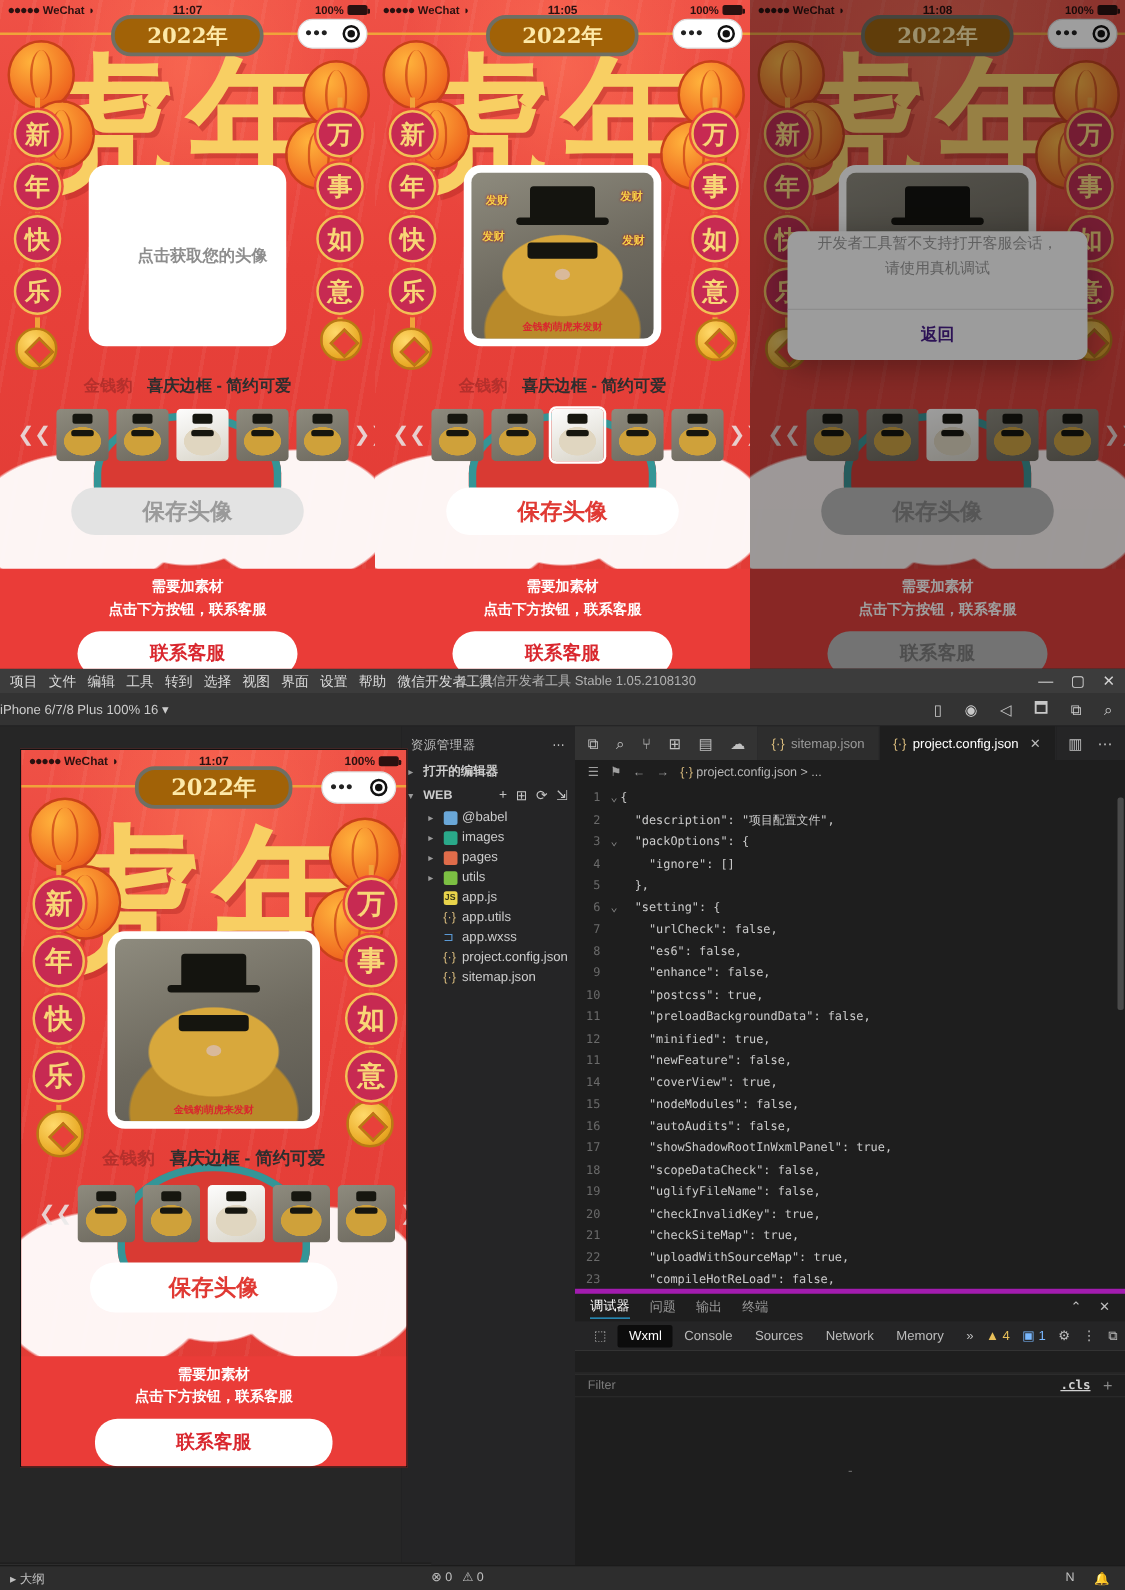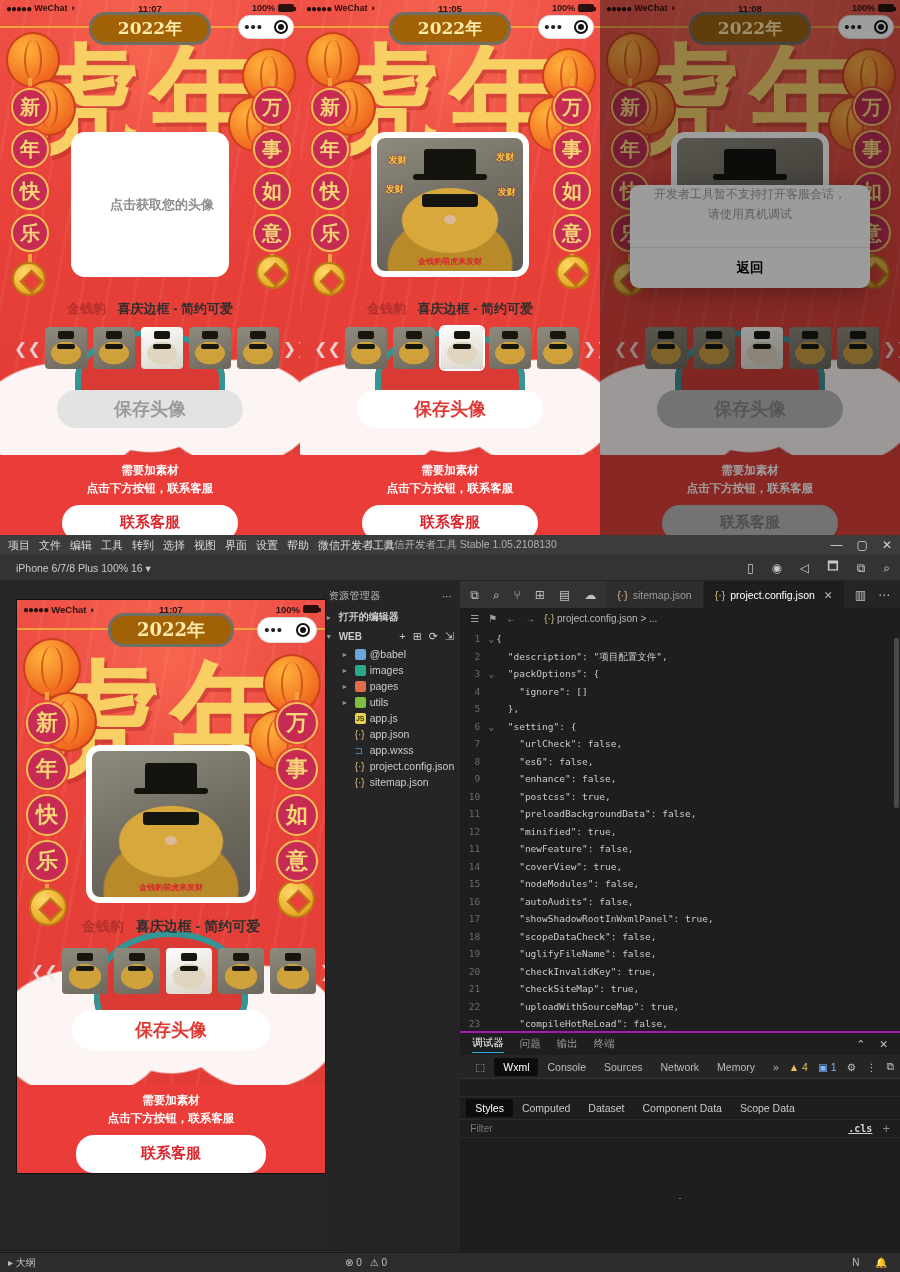--- a/index.html
+++ b/index.html
@@ -166,36 +166,36 @@
   
   .modal-mask{ position:absolute; inset:0; z-index:20; }
   .modal{ position:absolute; top:185px; left:50%; transform:translateX(-50%);
      width:240px; background:#fbfbfb; border-radius:9px; overflow:hidden;
      box-shadow:0 6px 24px rgba(0,0,0,.3); }
   .modal-title{ text-align:center; font-size:14px; font-weight:700; color:#333;
      padding:22px 10px 8px; }
   .modal-body{ text-align:center; font-size:12px; color:#9a9a9a; line-height:1.65;
      padding:0 22px 22px; }
   .modal-sep{ height:1px; background:#e3e3e3; }
-  .modal-btn{ text-align:center; padding:11px 0; font-size:13.5px; color:#000000;
+  .modal-btn{ text-align:center; padding:11px 0; font-size:13.5px; color:#4c1d95;
      font-weight:700; }
 
   
   .ide { position:relative; width:900px; height:737px; background:#1e1e1e;
      color:#cfcfcf; font-size:11px; }
 
   .menubar{ height:20px; background:#3c3c3c; display:flex; align-items:center;
      padding:0 8px; gap:9px; font-size:11px; color:#dcdcdc; }
   .menubar .title{ margin-left:auto; margin-right:auto; color:#b0b0b0; font-size:10.5px;
      position:absolute; left:0; right:0; text-align:center; pointer-events:none;padding-left:25px; }
   .winbtns{ margin-left:auto; display:flex; gap:14px; color:#d4d4d4; z-index:2; font-size:12px;}
 
   .toolbar2{ height:26px; background:#333333; display:flex; align-items:center;
      font-size:10.5px; color:#cfcfcf; border-bottom:1px solid #252526; }
-  .dev-sel{ padding-left:16px; color:#cccccc; }
+  .dev-sel{ padding-left:0; color:#cccccc; }
   .tb-icons{ display:flex; align-items:center; gap:18px; margin-left:auto; padding-right:10px;
      color:#c8c8c8; font-size:12px; }
 
   .ide-body{ display:flex; height:691px; }
 
   
   .sim-col{ width:345px; background:#262626; position:relative; }
   .sim-phone{ position:absolute; top:18px; left:16px; width:310px; height:575px;
      background:#e8433c; overflow:hidden; border:1px solid #111; }
   .sim-footer{ position:absolute; left:0; bottom:0; width:345px; height:22px;
@@ -250,21 +250,21 @@
   .ln{ width:26px; text-align:right; color:#6a6a6a; padding-right:6px; flex:none; }
   .fold{ width:10px; color:#8a8a8a; flex:none; text-align:center; }
   .ctext{ white-space:pre; color:#cccccc; }
   .code-scroll{ position:absolute; right:1px; top:0; width:5px; height:100%;
      background:transparent;}
   .code-scroll i{ position:absolute; right:0; top:10px; width:5px; height:170px;
      background:#4a4a4a; border-radius:2px; display:block;}
 
   
   .devtools{ position:absolute; left:0; right:0; bottom:0; height:241px;
-     background:#1e1e1e; border-top:2px solid #a21caf; }
+     background:#1e1e1e; border-top:4px solid #a21caf; }
   .dt-head{ height:22px; display:flex; align-items:center; gap:16px; padding:0 12px;
      font-size:10.5px; color:#9a9a9a; }
   .dt-head .it.active{ color:#ffffff; border-bottom:1px solid #2aa8e0; padding-bottom:2px;}
   .dt-head .right{ margin-left:auto; display:flex; gap:14px; color:#c0c0c0; }
   .dt-tabs{ height:24px; background:#252526; display:flex; align-items:center; gap:0;
      padding:0 6px; font-size:10.5px; color:#bdbdbd; border-bottom:1px solid #333;}
   .dt-tabs .t{ padding:3px 9px; }
   .dt-tabs .t.active{ background:#0c0c0c; color:#fff; border-radius:2px; }
   .dt-tabs .right{ margin-left:auto; display:flex; align-items:center; gap:10px; }
   .warn{ color:#e8c05a; } .info{ color:#79b8ff; }
@@ -759,21 +759,21 @@
         <span>utils</span>
       </div>
       <div class="tree-item lvl2">
         <span class="chev"></span>
         <span class="fico js">JS</span>
         <span>app.js</span>
       </div>
       <div class="tree-item lvl2">
         <span class="chev"></span>
         <span class="jico">{·}</span>
-        <span>app.json</span>
+        <span>app.utils</span>
       </div>
       <div class="tree-item lvl2">
         <span class="chev"></span>
         <span class="cssico">⊐</span>
         <span>app.wxss</span>
       </div>
       <div class="tree-item lvl2">
         <span class="chev"></span>
         <span class="jico">{·}</span>
         <span>project.config.json</span>
@@ -971,27 +971,20 @@
           <span class="t">»</span>
           <span class="right">
             <span class="warn">▲ <span>4</span></span>
             <span class="info">▣ <span>1</span></span>
             <span>⚙</span>
             <span>⋮</span>
             <span>⧉</span>
           </span>
         </div>
         <div class="dt-sub"></div>
-        <div class="dt-tabs2">
-          <span class="t active">Styles</span>
-          <span class="t">Computed</span>
-          <span class="t">Dataset</span>
-          <span class="t">Component Data</span>
-          <span class="t">Scope Data</span>
-        </div>
         <div class="dt-filter">
           <span>Filter</span>
           <span class="cls">.cls</span>
           <span class="plus">+</span>
         </div>
         <div class="dt-canvas">
           <span>-</span>
         </div>
       </div>
     </div>

